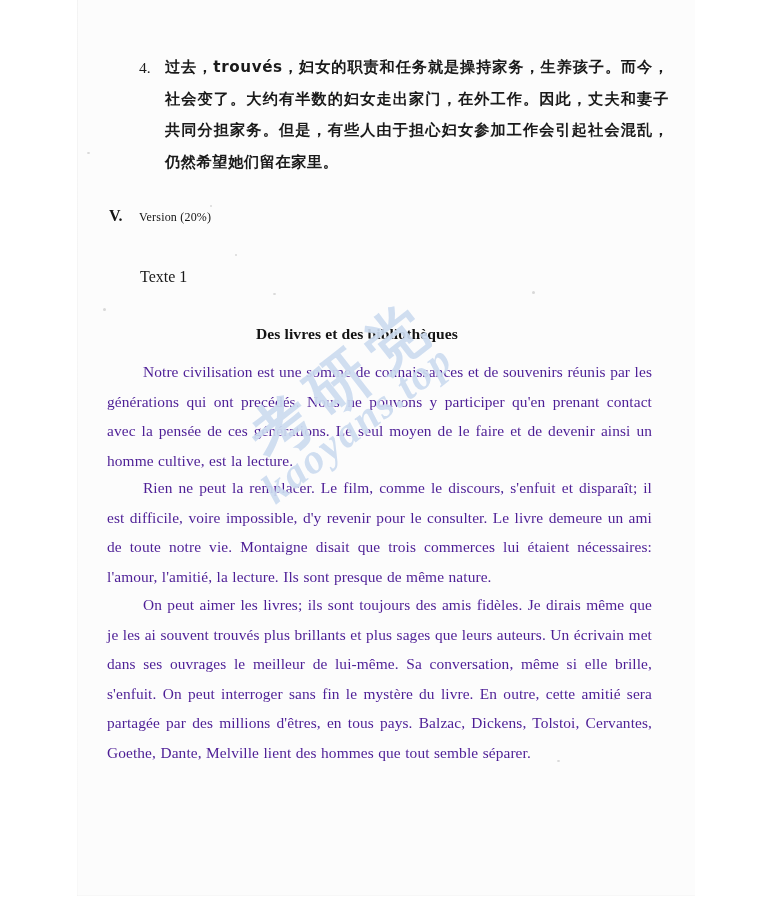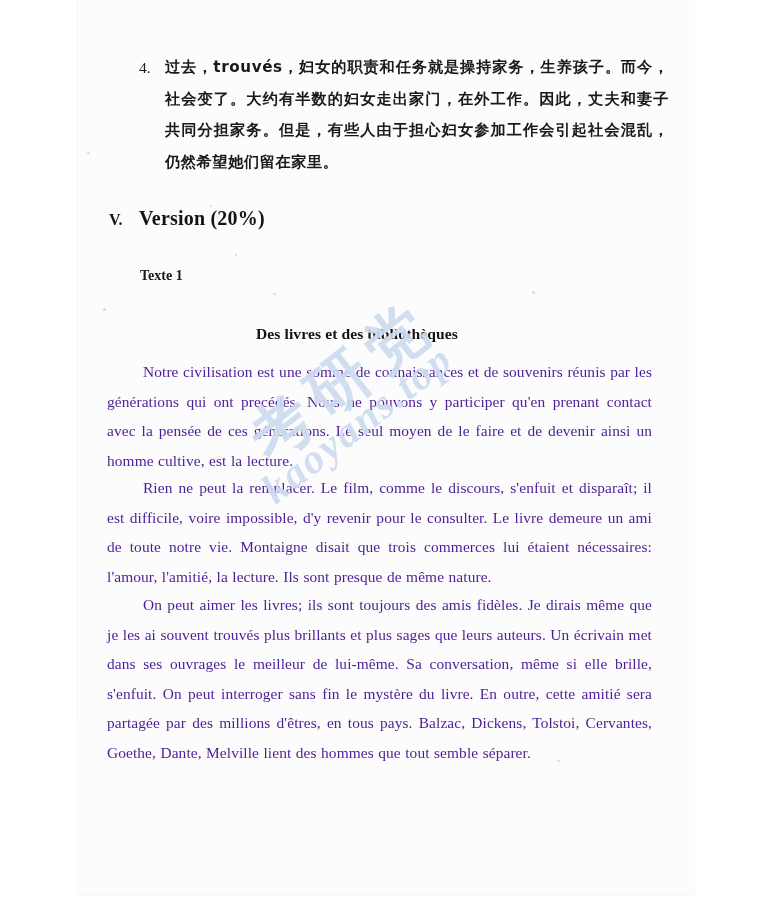--- a/index.html
+++ b/index.html
@@ -115,43 +115,43 @@
     align-items: baseline;
   }
   #section-v .sec-num {
     flex: 0 0 auto;
     width: 30px;
     font-size: 16px;
     font-weight: bold;
     color: #141414;
   }
   #section-v .sec-title {
-    font-size: 20px;
-    font-weight: bold;
+    font-size: 12px;
+    font-weight: normal;
     color: #141414;
     letter-spacing: .2px;
   }
 
   #instruction {
     position: absolute;
     left: 67px;
     top: 243px;
     width: 540px;
     font-size: 15.3px;
     color: #191919;
     font-weight: bold;
     letter-spacing: .05px;
   }
   #texte-label {
     position: absolute;
     left: 63px;
     top: 268px;
-    font-size: 14px;
+    font-size: 16px;
     color: #191919;
-    font-weight: bold;
+    font-weight: normal;
   }
 
   #text-title {
     position: absolute;
     left: 0;
     top: 325px;
     width: 560px;
     text-align: center;
     font-size: 15.6px;
     font-weight: bold;

